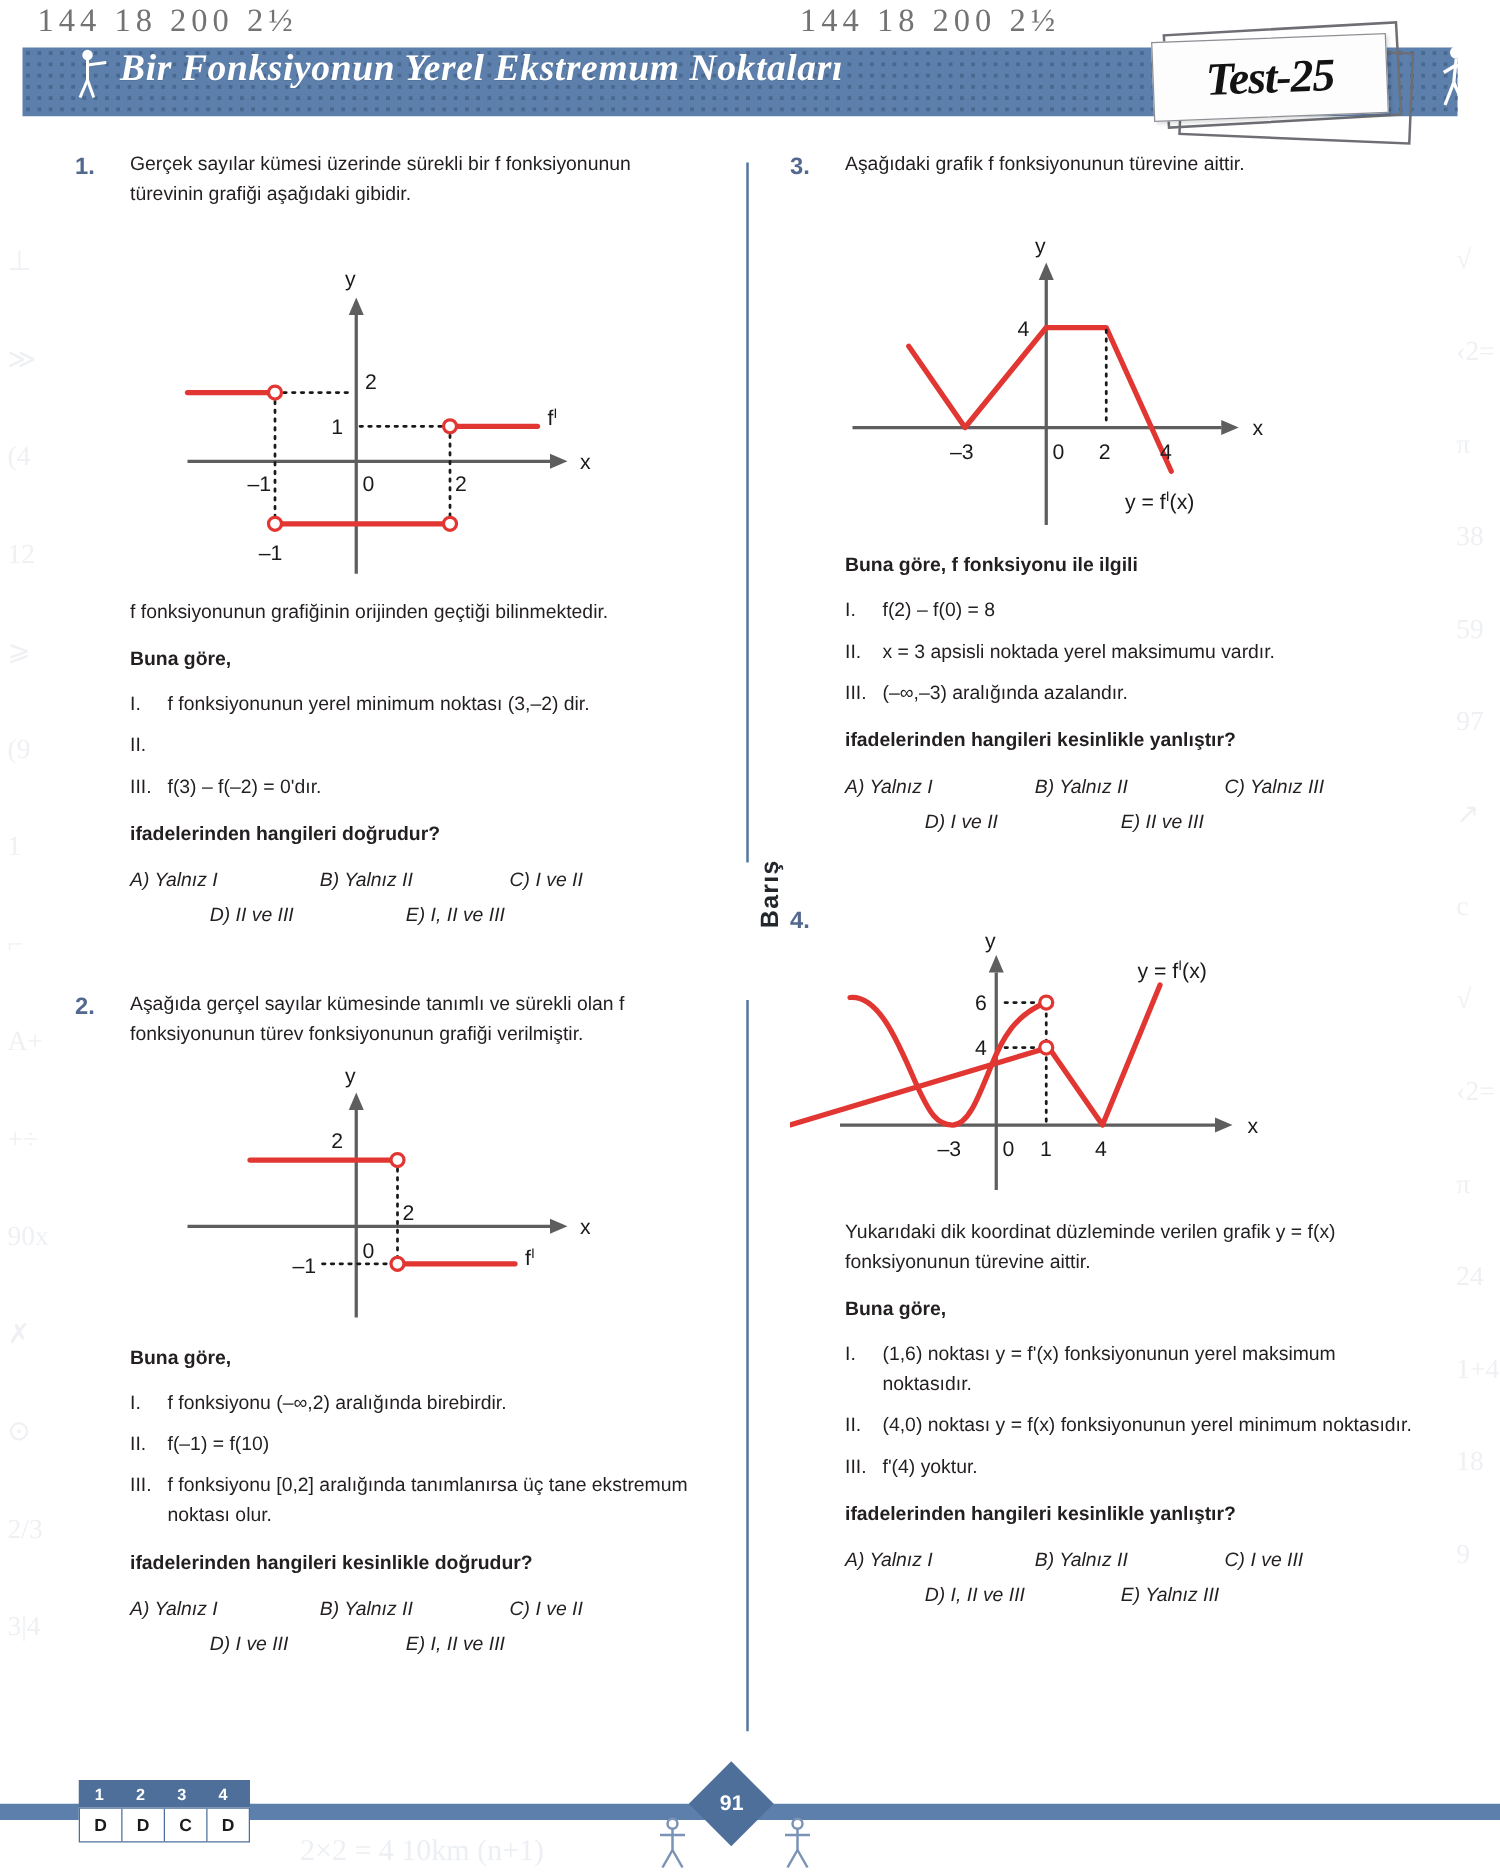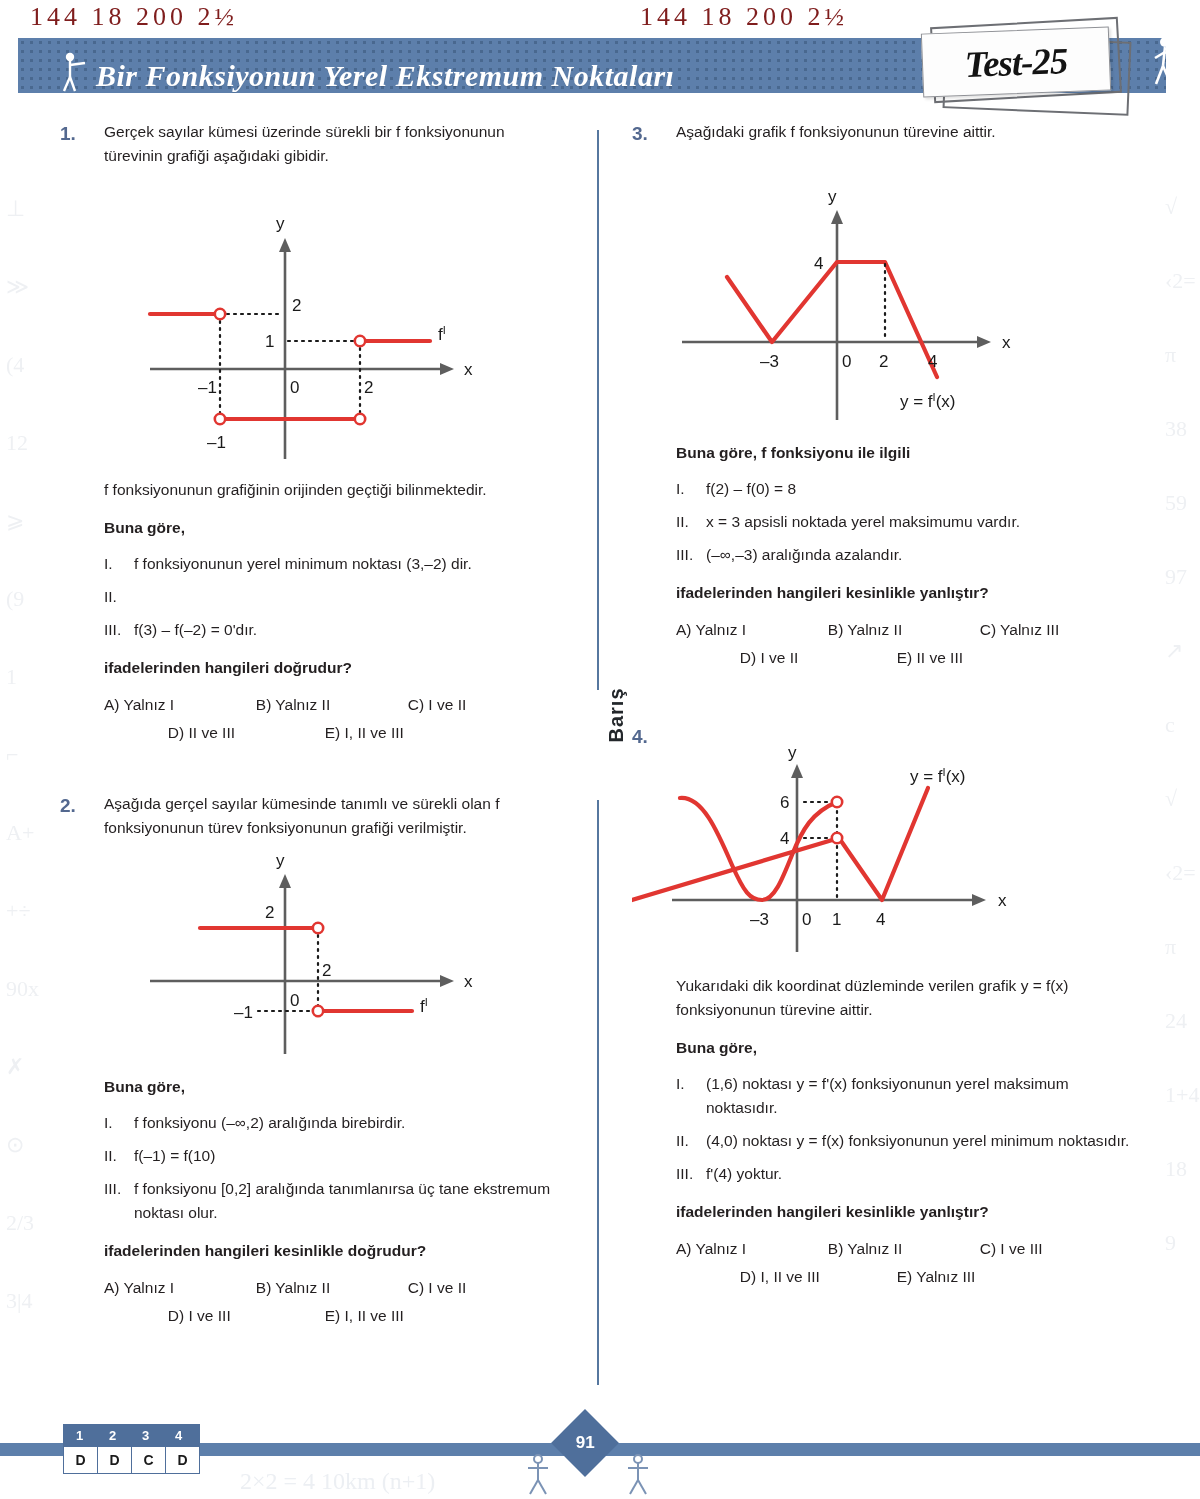--- a/index.html
+++ b/index.html
@@ -5,31 +5,31 @@
   html,body{margin:0;padding:0;}
   body{
     width:1200px;height:1499px;position:relative;overflow:hidden;
     background:#ffffff;
     font-family:"Liberation Sans", sans-serif;
     color:#231f20;
   }
   
   .wm{position:absolute;color:#e9ecef;font-family:"Liberation Serif",serif;
       user-select:none;pointer-events:none;white-space:nowrap;}
-  .wm-top{top:2px;font-size:26px;letter-spacing:4px;color:#7f1d1d;}
+  .wm-top{top:2px;font-size:26px;letter-spacing:4px;color:#737373;}
   .wm-side{font-size:22px;color:#eef0f3;}
   .wm-bot{bottom:4px;font-size:24px;color:#eceff3;}
 
   
   .header{
     position:absolute;left:18px;top:38px;width:1148px;height:55px;
     background:#5d7fab;
     background-image:radial-gradient(#49688f 1.6px, transparent 1.7px);
     background-size:9px 9px;
-    display:flex;align-items:flex-end;
+    display:flex;align-items:flex-start;
   }
   .header-stick{margin-left:42px;width:26px;height:42px;position:relative;}
   .header-title{
     color:#ffffff;font-family:"Liberation Serif",serif;font-style:italic;
     font-size:30px;font-weight:700;margin-left:10px;letter-spacing:.5px;
     text-shadow:0 1px 0 rgba(0,0,0,.08);
   }
   .badge-wrap{position:absolute;right:72px;top:20px;width:210px;height:92px;}
   .badge-outline{position:absolute;border:2px solid #6d6f74;background:transparent;}
   .badge-o1{left:14px;top:2px;width:184px;height:72px;transform:rotate(-3.2deg);}
@@ -61,21 +61,21 @@
   .q-num{color:#53688f;font-weight:700;font-size:19px;width:44px;flex:0 0 44px;line-height:1.45;}
   .q-stem{font-size:15.5px;line-height:1.55;color:#231f20;}
   .q-body{margin-left:44px;}
   .para{font-size:15.5px;line-height:1.55;margin:14px 0 0 0;}
   .bold{font-weight:700;}
   .u{text-underline-offset:2px;}
   .roman-list{margin:12px 0 0 0;padding:0;list-style:none;}
   .roman-list li{display:flex;font-size:15.5px;line-height:1.55;margin-bottom:9px;}
   .roman-list .rn{flex:0 0 30px;}
   .opts{margin-top:16px;font-size:15.5px;}
-  .opt-row{display:flex;margin-bottom:10px;}
+  .opt-row{display:flex;margin-bottom:10px;font-style:italic;}
   .opt-row.r1 .o{width:33.3%;}
   .opt-row.r2{padding-left:14%;}
   .opt-row.r2 .o{width:40%;}
 
   
   .graph{margin:6px 0 0 0;}
   svg{display:block;}
   .ax{stroke:#5e5e5e;stroke-width:2.6;}
   .curve{stroke:#e13631;stroke-width:4.2;fill:none;stroke-linecap:round;stroke-linejoin:round;}
   .dash{stroke:#1a1a1a;stroke-width:2.2;stroke-dasharray:2 5;stroke-linecap:round;fill:none;}

